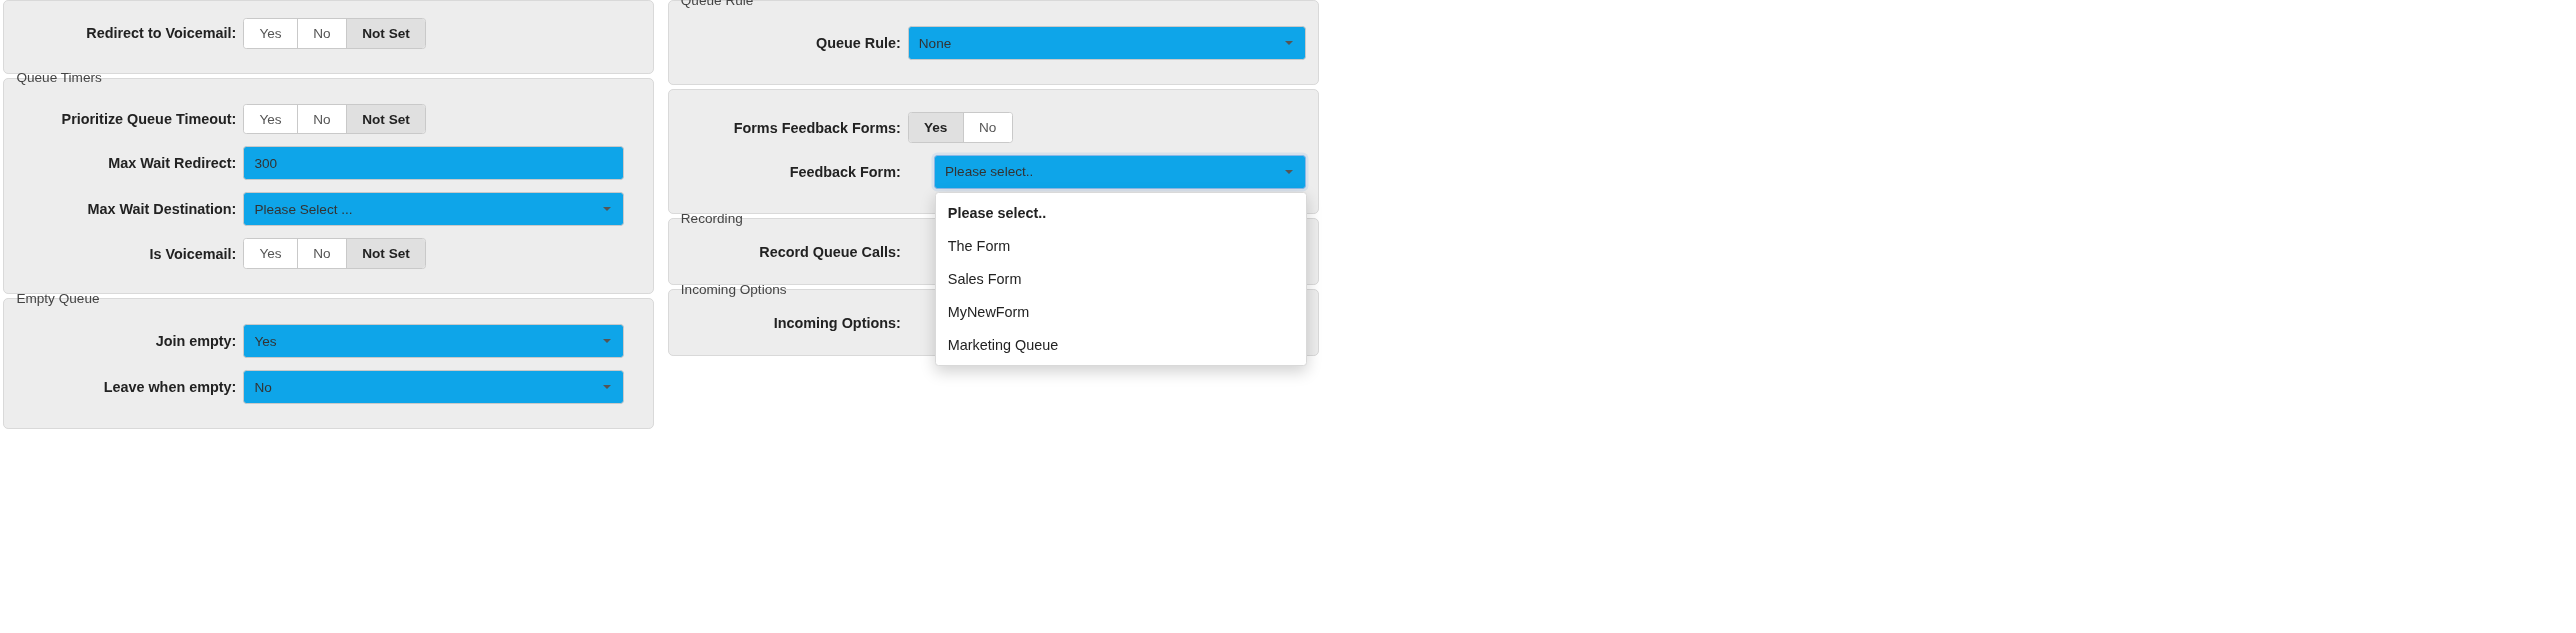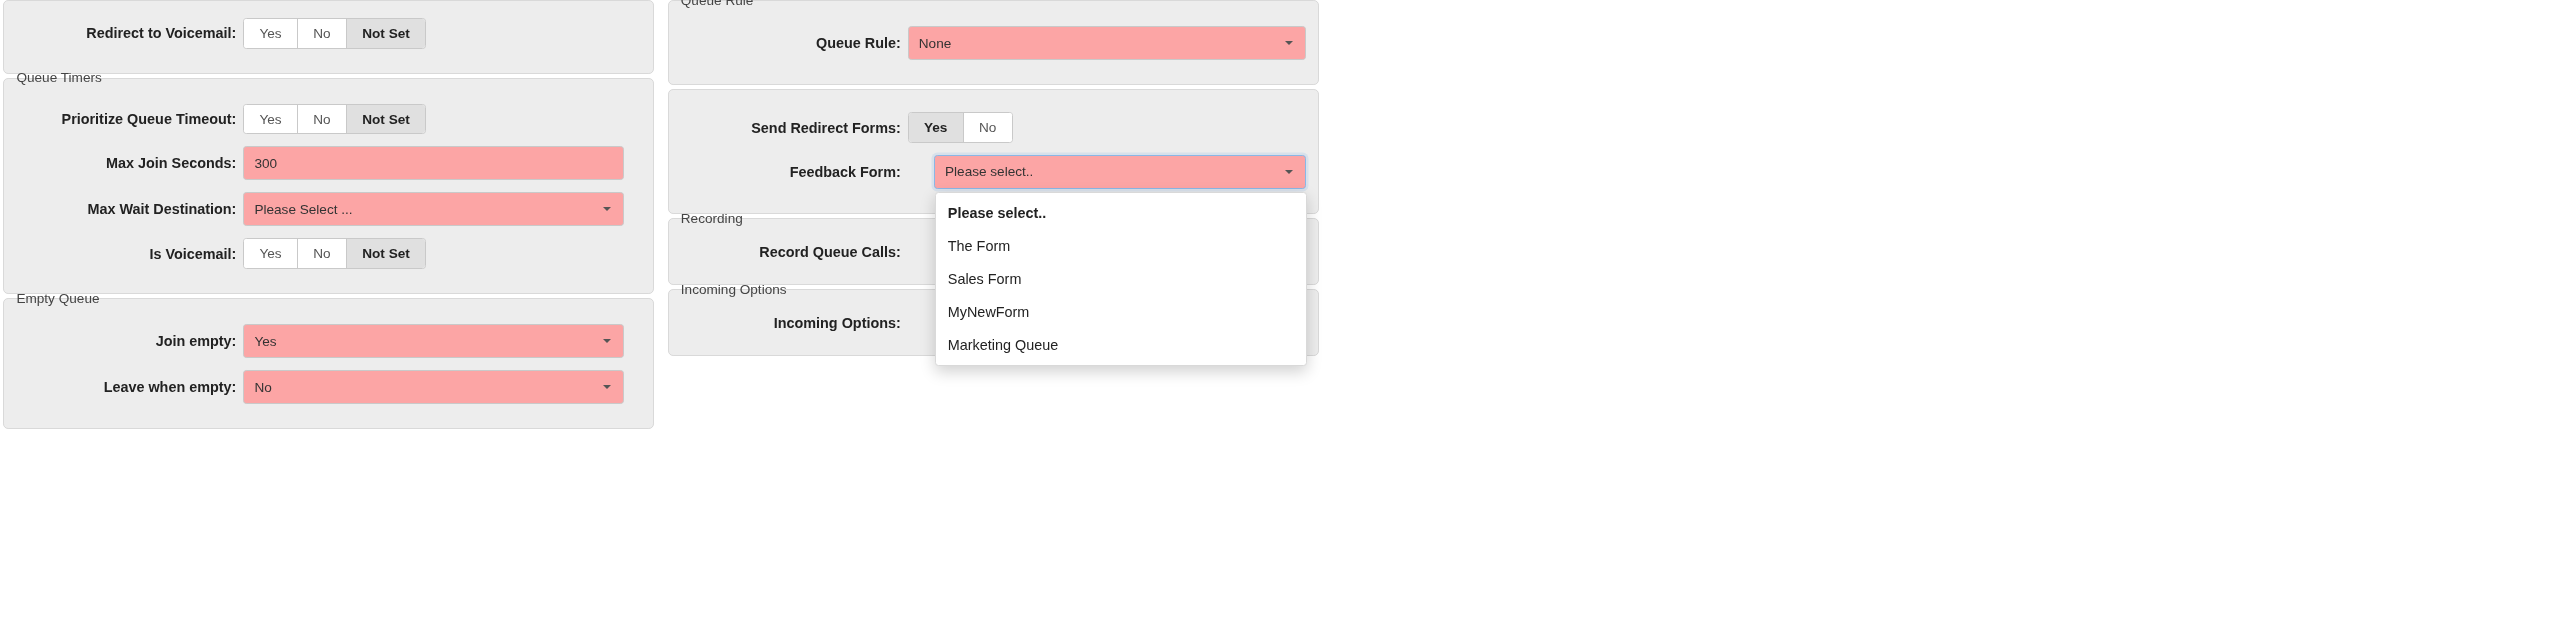--- a/index.html
+++ b/index.html
@@ -81,21 +81,21 @@
   .yes-no .opt.selected {
     background: #e0e0e0;
     font-weight: 700;
     color: #222;
   }
   .text-input, .select {
     width: 381px;
     max-width: 100%;
     height: 34px;
     border: 0.8px solid #c9c9c9;
-    background: #fca5a5;
+    background: #0ea5e9;
     border-radius: 3.4px;
     padding: 0 10.2px;
     font-size: 13.6px;
     color: #333;
     box-sizing: border-box;
     display: inline-flex;
     align-items: center;
     position: relative;
   }
   .select.full { width: 100%; }
@@ -163,21 +163,21 @@
         <div class="form-ctl">
           <div class="yes-no">
             <span class="opt">Yes</span>
             <span class="opt">No</span>
             <span class="opt selected">Not Set</span>
           </div>
         </div>
       </div>
 
       <div class="form-row">
-        <div class="form-label">Max Join Seconds:</div>
+        <div class="form-label">Max Wait Redirect:</div>
         <div class="form-ctl">
           <div class="text-input">
             <span>300</span>
           </div>
         </div>
       </div>
 
       <div class="form-row">
         <div class="form-label">Max Wait Destination:</div>
         <div class="form-ctl">
@@ -237,21 +237,21 @@
             <span>None</span>
             <span class="caret"></span>
           </div>
         </div>
       </div>
     </div>
 
     <div class="section">
 
       <div class="form-row">
-        <div class="form-label">Send Redirect Forms:</div>
+        <div class="form-label">Forms Feedback Forms:</div>
         <div class="form-ctl">
           <div class="yes-no">
             <span class="opt selected">Yes</span>
             <span class="opt">No</span>
           </div>
         </div>
       </div>
 
       <div class="form-row" style="position:relative;gap:33px;">
         <div class="form-label">Feedback Form:</div>

